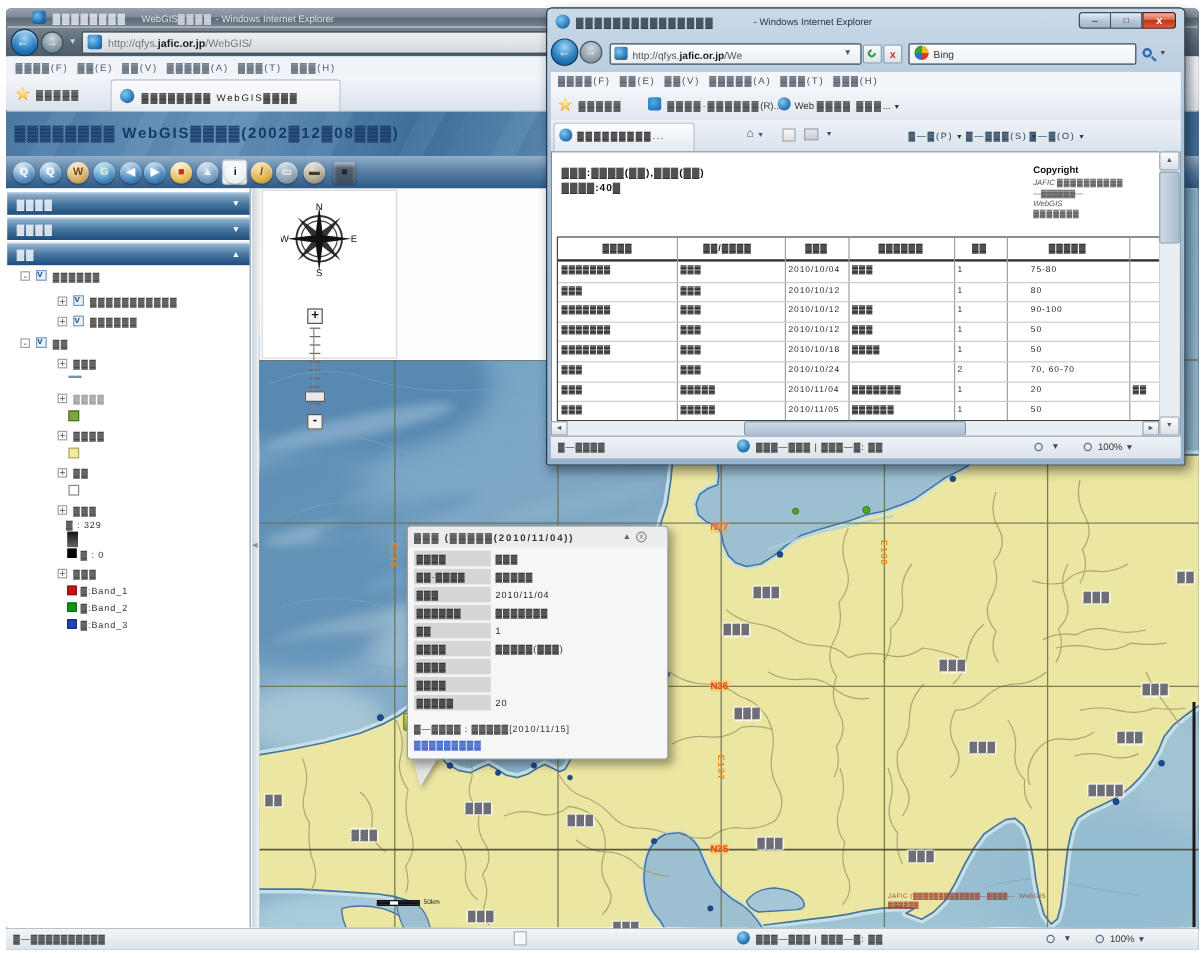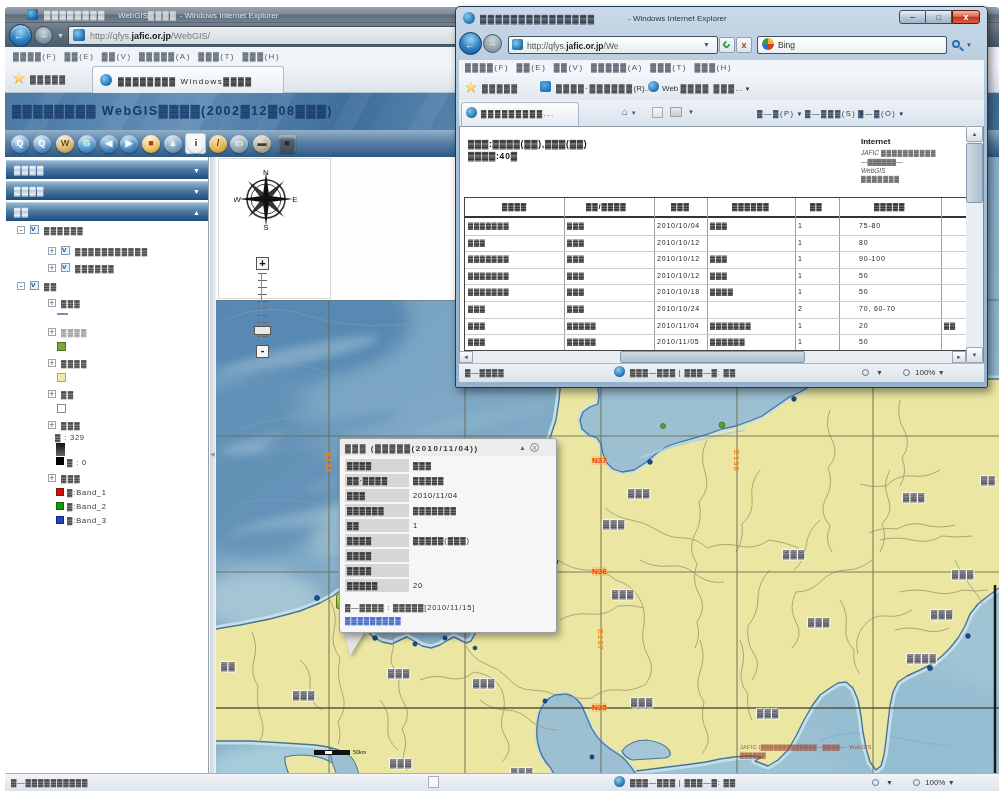--- a/index.html
+++ b/index.html
@@ -24,21 +24,21 @@
 <div class="a" style="left:90px;top:31px;font-size:9px;color:#777">http://qfys.<b style="color:#1a1a1a">jafic.or.jp</b>/WebGIS/</div>
 
 <div class="a" style="left:5px;top:47px;width:994px;height:17px;background:#f0f4f9"></div>
 <div class="a j" style="left:13px;top:52px;font-size:8px;color:#52606e">▓▓▓▓(F)&nbsp; ▓▓(E)&nbsp; ▓▓(V)&nbsp; ▓▓▓▓▓(A)&nbsp; ▓▓▓(T)&nbsp; ▓▓▓(H)</div>
 
 <div class="a" style="left:5px;top:64px;width:994px;height:29px;background:linear-gradient(#f2f5f9,#dce3ec);border-bottom:1px solid #b6c0cc"></div>
 <div class="a" style="left:13px;top:72px;width:12px;height:12px;background:radial-gradient(circle at 50% 40%,#ffe9a0,#f0b73e 60%,#c8871a);clip-path:polygon(50% 0,63% 35%,100% 38%,72% 60%,82% 100%,50% 76%,18% 100%,28% 60%,0 38%,37% 35%)"></div>
 <div class="a j" style="left:30px;top:75px;font-size:8px;color:#333">▓▓▓▓▓</div>
 <div class="a" style="left:92px;top:66px;width:192px;height:27px;background:linear-gradient(#fdfdfe,#e7ecf2);border:1px solid #b2bcc8;border-bottom:0;border-radius:3px 3px 0 0"></div>
 <div class="a" style="left:100px;top:74px;width:12px;height:12px;background:radial-gradient(circle at 35% 35%,#7ec8f0,#2a75b2 65%,#125087);border-radius:6px"></div>
-<div class="a j" style="left:118px;top:77px;font-size:8px;color:#222">▓▓▓▓▓▓▓▓ Windows▓▓▓▓</div>
+<div class="a j" style="left:118px;top:77px;font-size:8px;color:#222">▓▓▓▓▓▓▓▓ WebGIS▓▓▓▓</div>
 
 <div class="a" style="left:5px;top:93px;width:994px;height:37px;background:linear-gradient(105deg,#4b79a4,#6691b8 18%,#3f6f9b 34%,#6e99be 55%,#426f9a 72%,#5e87ac 88%,#3f6d98)"></div>
 <div class="a" style="left:5px;top:93px;width:994px;height:37px;background:repeating-linear-gradient(118deg,rgba(255,255,255,0) 0 34px,rgba(205,228,246,.06) 34px 52px,rgba(25,60,100,.05) 52px 68px)"></div>
 <div class="a j" style="left:12px;top:104px;font-size:12.5px;font-weight:bold;color:#16386a">▓▓▓▓▓▓▓▓ WebGIS▓▓▓▓(2002▓12▓08▓▓▓)</div>
 
 <div class="a" style="left:5px;top:130px;width:994px;height:27px;background:linear-gradient(180deg,#93b0c9,#5a81a7 45%,#2e5a86)"></div>
 <div class="a" style="left:11px;top:135px;width:18px;height:18px;border-radius:50%;background:radial-gradient(circle at 40% 32%,#dceefc,#5f93c4 55%,#2a5f94);box-shadow:inset 0 3px 3px rgba(255,255,255,.5),0 1px 2px rgba(0,0,0,.35);color:#ffffff;font-size:9px;line-height:17px;text-align:center;font-weight:bold">Q</div>
 <div class="a" style="left:33px;top:135px;width:18px;height:18px;border-radius:50%;background:radial-gradient(circle at 40% 32%,#dceefc,#5f93c4 55%,#2a5f94);box-shadow:inset 0 3px 3px rgba(255,255,255,.5),0 1px 2px rgba(0,0,0,.35);color:#ffffff;font-size:9px;line-height:17px;text-align:center;font-weight:bold">Q</div>
 <div class="a" style="left:56px;top:135px;width:18px;height:18px;border-radius:50%;background:radial-gradient(circle at 40% 32%,#f6ecd0,#d8b268 55%,#a07a2e);box-shadow:inset 0 3px 3px rgba(255,255,255,.5),0 1px 2px rgba(0,0,0,.35);color:#6a4a10;font-size:9px;line-height:17px;text-align:center;font-weight:bold">W</div>
 <div class="a" style="left:78px;top:135px;width:18px;height:18px;border-radius:50%;background:radial-gradient(circle at 40% 32%,#bfe4f2,#4a94c8 55%,#1e5688);box-shadow:inset 0 3px 3px rgba(255,255,255,.5),0 1px 2px rgba(0,0,0,.35);color:#d8f0d8;font-size:9px;line-height:17px;text-align:center;font-weight:bold">G</div>
@@ -255,21 +255,21 @@
 <div class="a" style="left:931px;top:609px;font-size:8.6px;color:#41414e;letter-spacing:1.2px;text-shadow:0 0 2px #fff,0 0 2px #fff,1px 1px 1px #fff,-1px -1px 1px #fff;white-space:nowrap">▓▓▓</div>
 <div class="a" style="left:907px;top:653px;font-size:8.6px;color:#41414e;letter-spacing:1.2px;text-shadow:0 0 2px #fff,0 0 2px #fff,1px 1px 1px #fff,-1px -1px 1px #fff;white-space:nowrap">▓▓▓▓</div>
 <div class="a" style="left:388px;top:668px;font-size:8.6px;color:#41414e;letter-spacing:1.2px;text-shadow:0 0 2px #fff,0 0 2px #fff,1px 1px 1px #fff,-1px -1px 1px #fff;white-space:nowrap">▓▓▓</div>
 <div class="a" style="left:473px;top:678px;font-size:8.6px;color:#41414e;letter-spacing:1.2px;text-shadow:0 0 2px #fff,0 0 2px #fff,1px 1px 1px #fff,-1px -1px 1px #fff;white-space:nowrap">▓▓▓</div>
 <div class="a" style="left:293px;top:690px;font-size:8.6px;color:#41414e;letter-spacing:1.2px;text-shadow:0 0 2px #fff,0 0 2px #fff,1px 1px 1px #fff,-1px -1px 1px #fff;white-space:nowrap">▓▓▓</div>
 <div class="a" style="left:631px;top:697px;font-size:8.6px;color:#41414e;letter-spacing:1.2px;text-shadow:0 0 2px #fff,0 0 2px #fff,1px 1px 1px #fff,-1px -1px 1px #fff;white-space:nowrap">▓▓▓</div>
 <div class="a" style="left:757px;top:708px;font-size:8.6px;color:#41414e;letter-spacing:1.2px;text-shadow:0 0 2px #fff,0 0 2px #fff,1px 1px 1px #fff,-1px -1px 1px #fff;white-space:nowrap">▓▓▓</div>
 <div class="a" style="left:511px;top:767px;font-size:8.6px;color:#41414e;letter-spacing:1.2px;text-shadow:0 0 2px #fff,0 0 2px #fff,1px 1px 1px #fff,-1px -1px 1px #fff;white-space:nowrap">▓▓▓</div>
 <div class="a" style="left:221px;top:661px;font-size:8.6px;color:#41414e;letter-spacing:1.2px;text-shadow:0 0 2px #fff,0 0 2px #fff,1px 1px 1px #fff,-1px -1px 1px #fff;white-space:nowrap">▓▓</div>
 <div class="a" style="left:390px;top:758px;font-size:8.6px;color:#41414e;letter-spacing:1.2px;text-shadow:0 0 2px #fff,0 0 2px #fff,1px 1px 1px #fff,-1px -1px 1px #fff;white-space:nowrap">▓▓▓</div>
-<div class="a" style="left:592px;top:456px;font-size:8px;font-weight:bold;color:#e33b10;text-shadow:0 0 2px #ffb050,0 0 2px #ffd080;background:rgba(255,150,40,.25)">N37</div>
+<div class="a" style="left:592px;top:435px;font-size:8px;font-weight:normal;color:#e33b10;text-shadow:0 0 2px #ffb050,0 0 2px #ffd080;background:rgba(255,150,40,.25)">N37</div>
 <div class="a" style="left:592px;top:567px;font-size:8px;font-weight:bold;color:#e33b10;text-shadow:0 0 2px #ffb050,0 0 2px #ffd080;background:rgba(255,150,40,.25)">N36</div>
 <div class="a" style="left:592px;top:703px;font-size:8px;font-weight:bold;color:#e33b10;text-shadow:0 0 2px #ffb050,0 0 2px #ffd080;background:rgba(255,150,40,.25)">N35</div>
 <div class="a" style="left:596px;top:629px;font-size:7.5px;font-weight:bold;color:#f08716;writing-mode:vertical-rl;text-orientation:mixed;letter-spacing:1px">E137</div>
 <div class="a" style="left:732px;top:450px;font-size:7.5px;font-weight:bold;color:#f08716;writing-mode:vertical-rl;text-orientation:mixed;letter-spacing:1px">E138</div>
 <div class="a" style="left:324px;top:452px;font-size:7.5px;font-weight:bold;color:#f08716;writing-mode:vertical-rl;text-orientation:mixed;letter-spacing:1px">E135</div>
 <div class="a" style="left:314px;top:750px;width:36px;height:5px;background:linear-gradient(90deg,#111 0 30%,#fff 30% 50%,#111 50% 100%);border:1px solid #111"></div>
 <div class="a" style="left:353px;top:749px;font-size:5.5px;color:#222">50km</div>
 <div class="a jt" style="left:740px;top:744px;font-size:5.5px;color:#9a4534;white-space:nowrap;letter-spacing:0.3px;opacity:.9">JAFIC (▓▓▓▓▓▓▓▓▓▓▓▓▓—▓▓▓▓—&nbsp;&nbsp;WebGIS</div>
 <div class="a jt" style="left:740px;top:752px;font-size:5.5px;color:#9a4534;letter-spacing:0.3px;opacity:.9">▓▓▓▓▓▓</div>
 <div class="a" style="left:216px;top:157px;width:239px;height:143px;background:#fdfdfd"></div>
@@ -399,21 +399,21 @@
 <div class="a" style="left:652px;top:107px;width:11px;height:11px;background:linear-gradient(#f8f8f8,#e0e0e0);border:1px solid #aaa"></div>
 <div class="a" style="left:670px;top:107px;width:12px;height:10px;background:linear-gradient(#e8e8ec,#c8ccd4);border:1px solid #98a0aa"></div>
 <div class="a" style="left:688px;top:109px;font-size:6px;color:#445">▼</div>
 <div class="a" style="left:757px;top:109px;font-size:7.5px;color:#223a52"><span class="j">▓—▓(P)</span> <span style="font-size:6px">▼</span></div>
 <div class="a" style="left:805px;top:109px;font-size:7.5px;color:#223a52"><span class="j">▓—▓▓▓(S)</span> <span style="font-size:6px">▼</span></div>
 <div class="a" style="left:858px;top:109px;font-size:7.5px;color:#223a52"><span class="j">▓—▓(O)</span> <span style="font-size:6px">▼</span></div>
 
 <div class="a" style="left:459px;top:126px;width:525px;height:237px;background:#fff;border-top:1px solid #8a98a8;border-left:1px solid #7a8a9a;border-right:1px solid #7a8a9a"></div>
 <div class="a jt" style="left:468px;top:139px;font-size:8.5px;font-weight:bold;color:#111">▓▓▓:▓▓▓▓(▓▓),▓▓▓(▓▓)</div>
 <div class="a jt" style="left:468px;top:151px;font-size:8.5px;font-weight:bold;color:#111">▓▓▓▓:40▓</div>
-<div class="a" style="left:861px;top:137px;font-size:8px;font-weight:bold;color:#111">Internet</div>
+<div class="a" style="left:861px;top:137px;font-size:8px;font-weight:bold;color:#111">Copyright</div>
 <div class="a" style="left:861px;top:149px;font-size:6.5px;color:#555;font-style:italic;white-space:nowrap">JAFIC <span class="jt">▓▓▓▓▓▓▓▓▓▓</span></div>
 <div class="a" style="left:861px;top:158px;font-size:6.5px;color:#555;font-style:italic">—▓▓▓▓▓▓—</div>
 <div class="a" style="left:861px;top:167px;font-size:6.5px;color:#555;font-style:italic">WebGIS</div>
 <div class="a" style="left:861px;top:175px;font-size:6.5px;color:#555;font-style:italic"><span class="jt">▓▓▓▓▓▓▓</span></div>
 <div class="a" style="left:464px;top:197px;width:503px;height:154px;border:1.5px solid #444;background:#fff"></div>
 <div class="a jt" style="left:502px;top:202px;font-size:7.5px;font-weight:bold;color:#111;white-space:nowrap">▓▓▓▓</div>
 <div class="a jt" style="left:586px;top:202px;font-size:7.5px;font-weight:bold;color:#111;white-space:nowrap">▓▓/▓▓▓▓</div>
 <div class="a jt" style="left:671px;top:202px;font-size:7.5px;font-weight:bold;color:#111;white-space:nowrap">▓▓▓</div>
 <div class="a jt" style="left:732px;top:202px;font-size:7.5px;font-weight:bold;color:#111;white-space:nowrap">▓▓▓▓▓▓</div>
 <div class="a jt" style="left:810px;top:202px;font-size:7.5px;font-weight:bold;color:#111;white-space:nowrap">▓▓</div>

